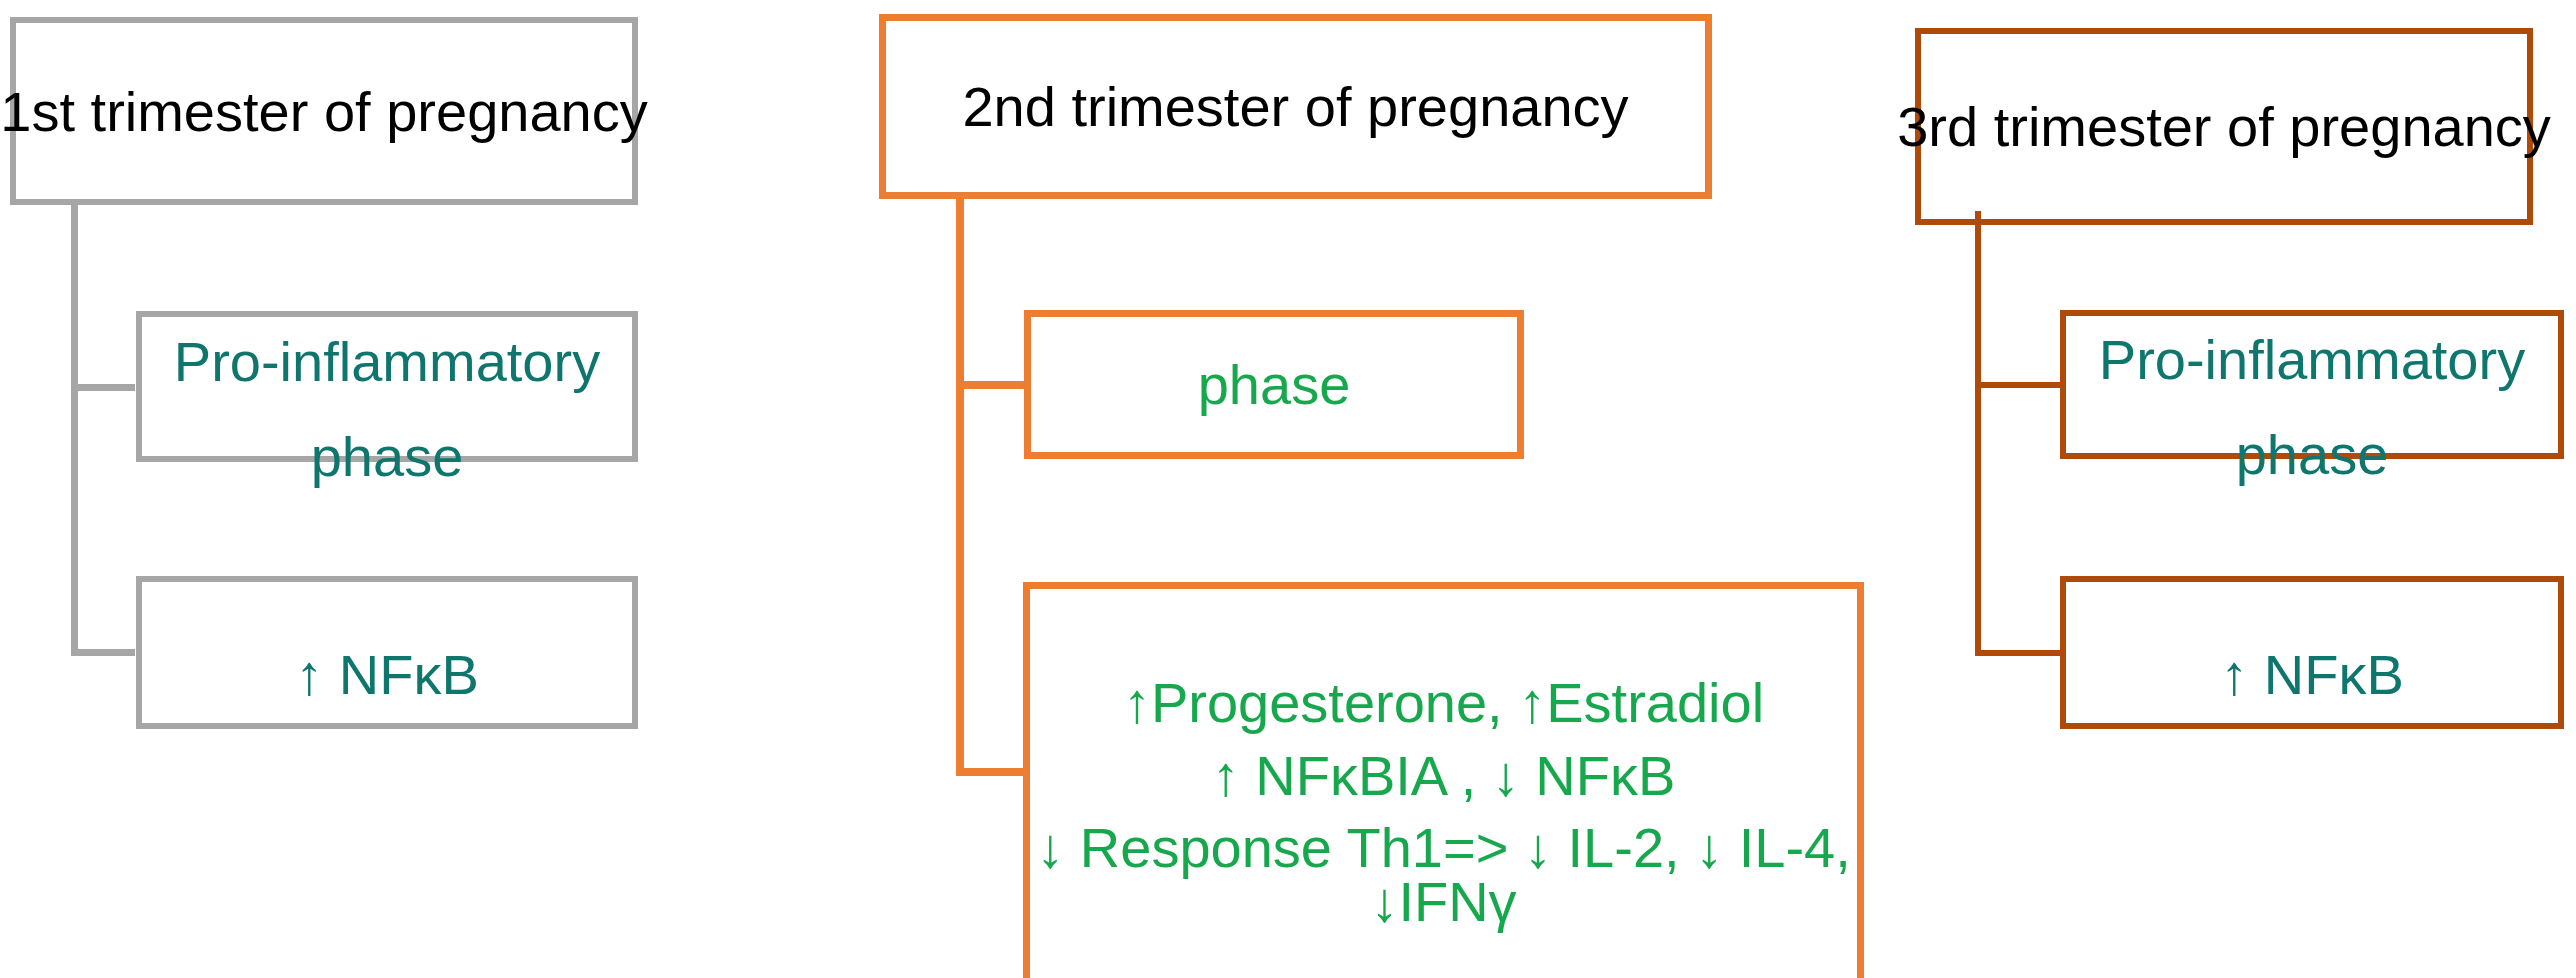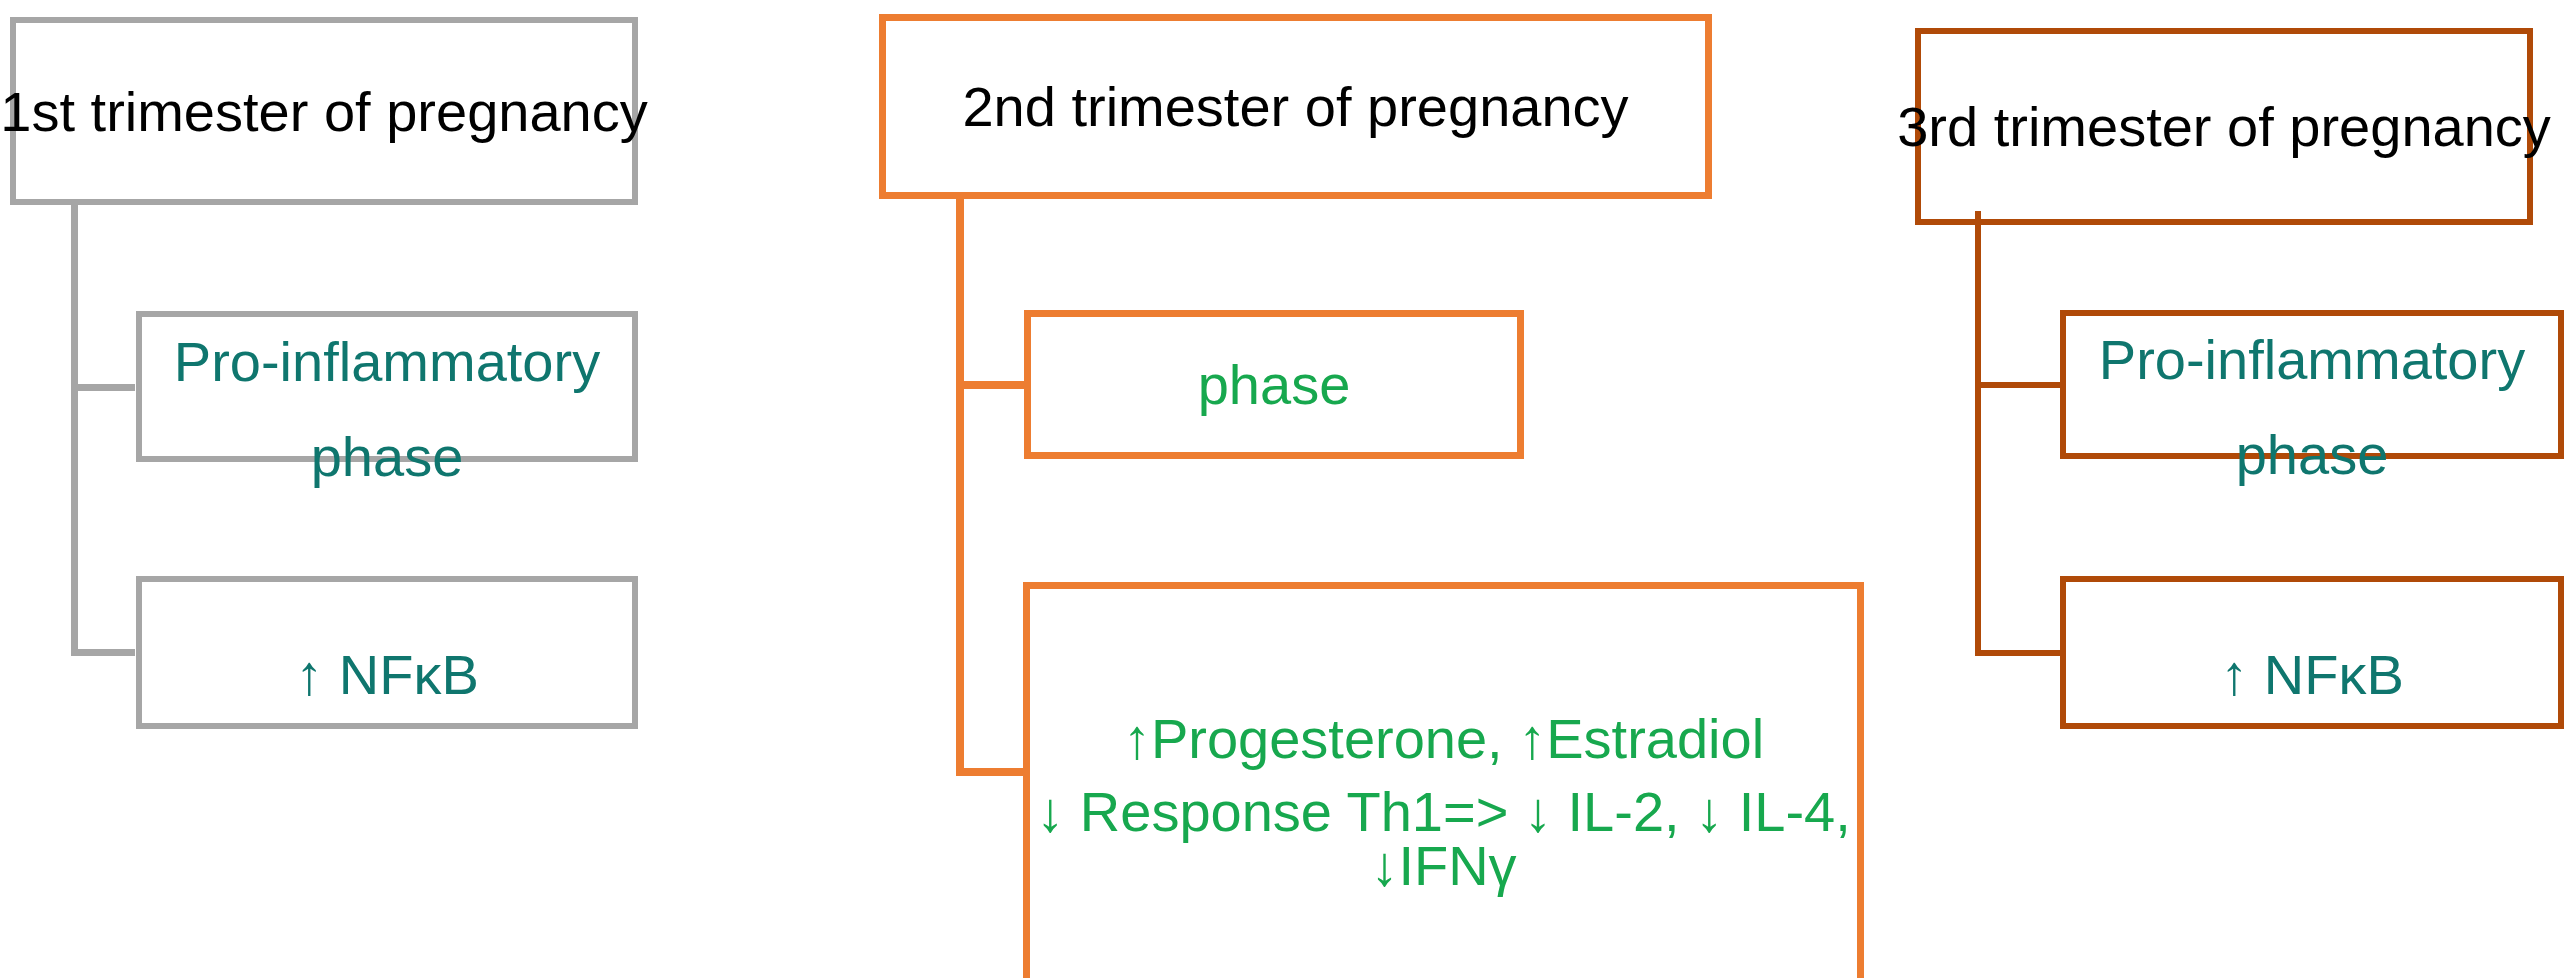--- a/index.html
+++ b/index.html
@@ -90,20 +90,21 @@
   <div class="connector orange-line t2"></div>
   <div class="connector orange-line b2a"></div>
   <div class="connector orange-line b2b"></div>
 
   <div class="node orange-border a2">
     <div class="line green-text">phase</div>
   </div>
 
   <div class="node orange-border big-box m2">
     <div class="line green-text para-gap">↑Progesterone, ↑Estradiol</div>
+    <div class="line green-text para-gap">↑ NFκBIA , ↓ NFκB</div>
     <div class="line green-text">↓ Response Th1=&gt; ↓ IL-2, ↓ IL-4,</div>
     <div class="line green-text">↓IFNγ</div>
   </div>
 
   <div class="node brown-border h3">
     <div class="line header-text">3rd trimester of pregnancy</div>
   </div>
 
   <div class="connector brown-line t3"></div>
   <div class="connector brown-line b3a"></div>

